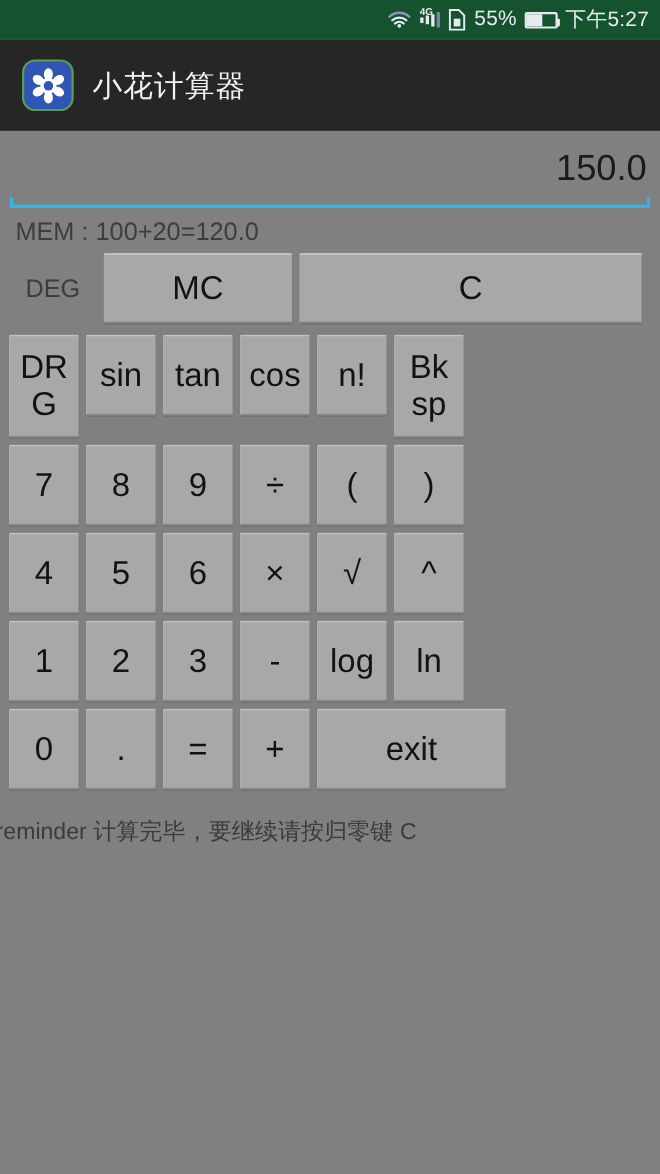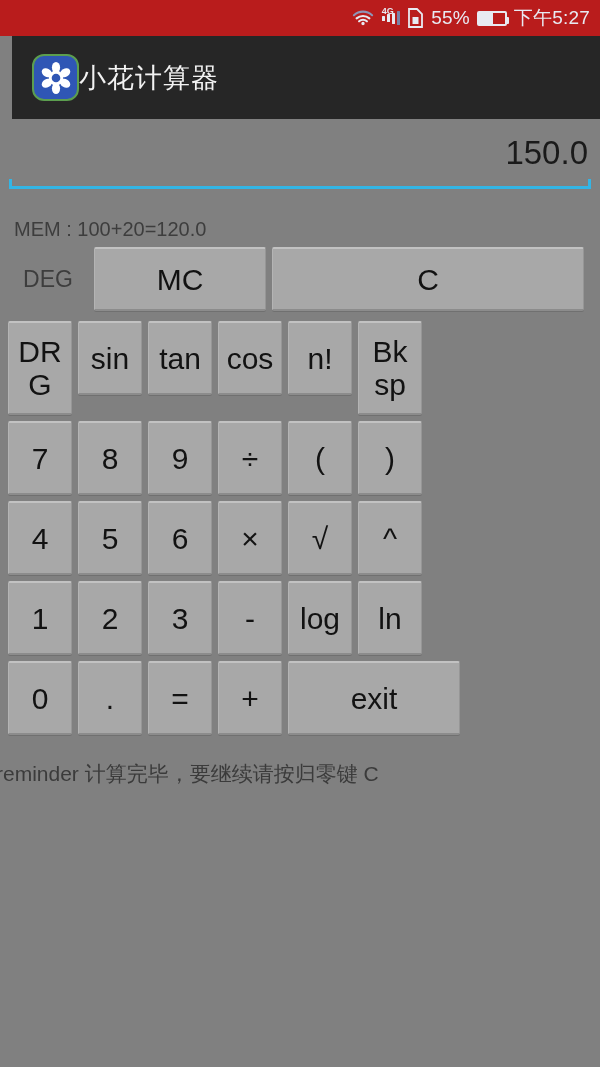--- a/index.html
+++ b/index.html
@@ -8,21 +8,21 @@
     width: 600px;
     height: 1067px;
     background: #808080;
     font-family: "Liberation Sans", "DejaVu Sans", sans-serif;
     overflow: hidden;
   }
 
   
   .status-bar {
     height: 36px;
-    background: #b91c1c;
+    background: #14532d;
     display: flex;
     align-items: center;
     justify-content: flex-end;
     padding: 0 10px 0 0;
     gap: 7px;
   }
   .status-bar .icon { display: flex; align-items: center; }
   .status-text {
     color: #e8eaf2;
     font-size: 19px;
@@ -51,21 +51,21 @@
   }
   .battery-fill { height: 100%; background: #e8eaf2; }
 
   
   .title-bar {
     height: 83px;
     background: #262626;
     display: flex;
     align-items: center;
     padding-left: 20px;
-    margin-left: 12px;
+    gap: 17px;
   }
   .app-icon {
     width: 47px; height: 47px;
     border-radius: 12px;
     background: #2f56b5;
     border: 2px solid #5c9e4f;
     display: flex; align-items: center; justify-content: center;
     flex: none;
   }
   .app-title {
@@ -88,24 +88,23 @@
   }
   .display-underline {
     height: 10px;
     border-bottom: 3px solid #33b5e5;
     border-left: 3px solid #33b5e5;
     border-right: 3px solid #33b5e5;
     margin: 0 1px;
   }
 
   .mem-line {
-    font-size: 20px;
+    font-size: 23px;
     color: #3d3d3d;
     padding: 8px 0 4px 14px;
-    margin-top: 21px;
   }
 
   
   .btn {
     background: #a8a8a8;
     border: none;
     border-top: 2px solid #c2c2c2;
     border-bottom: 2px solid #8c8c8c;
     border-left: 1px solid #b4b4b4;
     border-right: 1px solid #969696;

